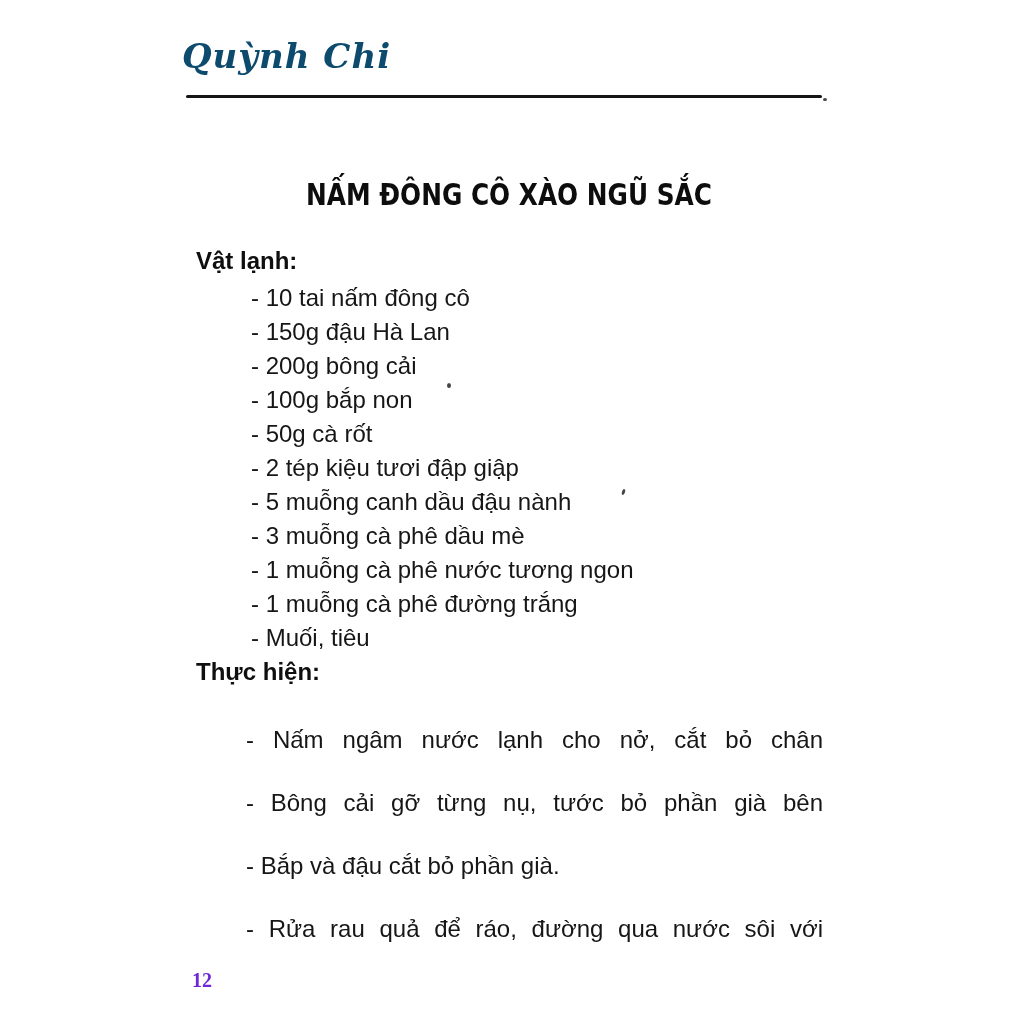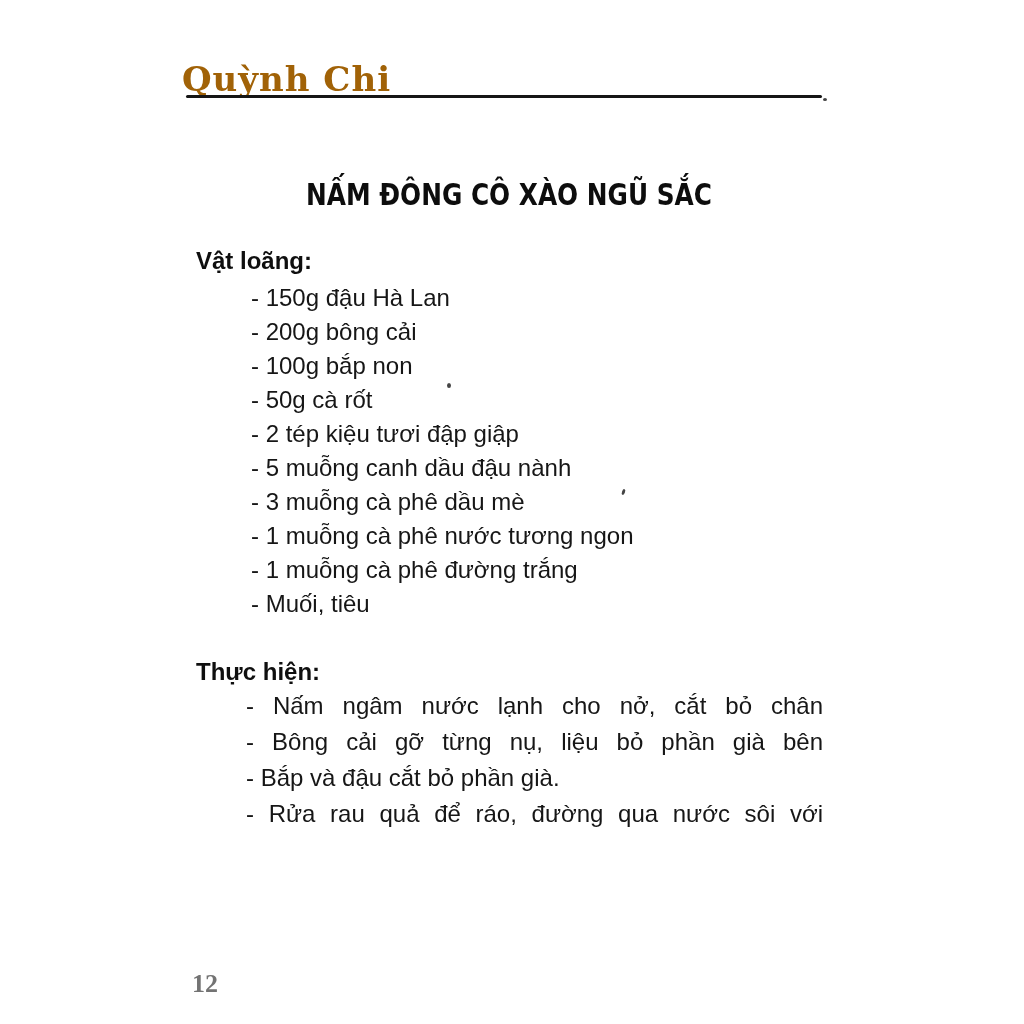--- a/index.html
+++ b/index.html
@@ -5,25 +5,25 @@
   html,body{margin:0;padding:0;}
   body{
     width:1024px;height:1024px;
     background:#ffffff;
     position:relative;
     font-family:"Liberation Sans",sans-serif;
     color:#161616;
     overflow:hidden;
   }
   .author{
-    position:absolute;left:182px;top:59px;
+    position:absolute;left:182px;top:36px;
     font-family:"DejaVu Serif",serif;
-    font-weight:bold;
+    font-style:italic;font-weight:bold;
     font-size:34px;letter-spacing:1px;
-    color:#a16207;
+    color:#0c4a6e;
   }
   .rule{
     position:absolute;left:186px;top:95px;
     width:636px;height:3px;background:#151515;
     border-radius:2px;
   }
   .title{
     position:absolute;left:195px;top:176px;width:628px;
     text-align:center;
     font-family:"DejaVu Sans",sans-serif;
@@ -49,67 +49,69 @@
     white-space:nowrap;
   }
   .steps{
     position:absolute;left:196px;top:691px;width:627px;
     font-size:24px;
   }
   .step{margin:0 0 7px 0;}
   .sline{
     display:block;height:29px;line-height:29px;
     text-align:left;
+    margin-top:34px;
   }
   .sline.first{text-indent:50px;}
   .sline.jl{text-align:justify;text-align-last:justify;}
   .page-number{
     position:absolute;left:192px;top:969px;
     font-family:"Liberation Serif",serif;
-    font-weight:bold;font-size:26px;
-    color:#737373;
+    font-weight:bold;font-size:20px;
+    color:#6d28d9;
   }
   .speckle{
     position:absolute;background:#444;border-radius:50%;
   }
   #speckle-1{left:447px;top:383px;width:4px;height:5px;}
   #speckle-2{left:622px;top:489px;width:3px;height:6px;transform:rotate(20deg);}
   #speckle-3{left:823px;top:98px;width:4px;height:3px;}
 </style>
 </head>
 <body>
 
 <div class="author">Quỳnh Chi</div>
 <div class="rule"></div>
 
 <div class="title">NẤM ĐÔNG CÔ XÀO NGŨ SẮC</div>
 
-<div class="section-heading" id="ingredients-heading">Vật loãng:</div>
+<div class="section-heading" id="ingredients-heading">Vật lạnh:</div>
 
 <div class="ingredients">
+  <span class="ingredient">- 10 tai nấm đông cô</span>
   <span class="ingredient">- 150g đậu Hà Lan</span>
   <span class="ingredient">- 200g bông cải</span>
   <span class="ingredient">- 100g bắp non</span>
   <span class="ingredient">- 50g cà rốt</span>
   <span class="ingredient">- 2 tép kiệu tươi đập giập</span>
   <span class="ingredient">- 5 muỗng canh dầu đậu nành</span>
   <span class="ingredient">- 3 muỗng cà phê dầu mè</span>
   <span class="ingredient">- 1 muỗng cà phê nước tương ngon</span>
   <span class="ingredient">- 1 muỗng cà phê đường trắng</span>
   <span class="ingredient">- Muối, tiêu</span>
 </div>
 
 <div class="section-heading" id="instructions-heading">Thực hiện:</div>
 
 <div class="steps">
   <div class="step">
     <span class="sline first jl">- Nấm ngâm nước lạnh cho nở, cắt bỏ chân</span>
   </div>
   <div class="step">
-    <span class="sline first jl">- Bông cải gỡ từng nụ, liệu bỏ phần già bên</span>
+    <span class="sline first jl">- Bông cải gỡ từng nụ, tước bỏ phần già bên</span>
   </div>
   <div class="step">
     <span class="sline first">- Bắp và đậu cắt bỏ phần già.</span>
   </div>
   <div class="step">
     <span class="sline first jl">- Rửa rau quả để ráo, đường qua nước sôi với</span>
   </div>
 </div>
 
 <div class="page-number">12</div>

